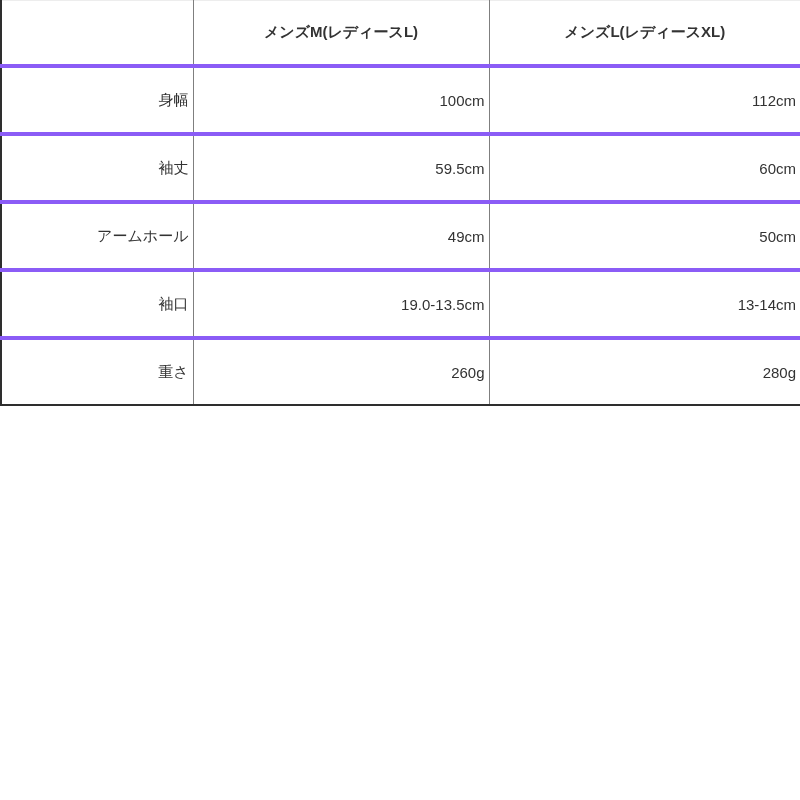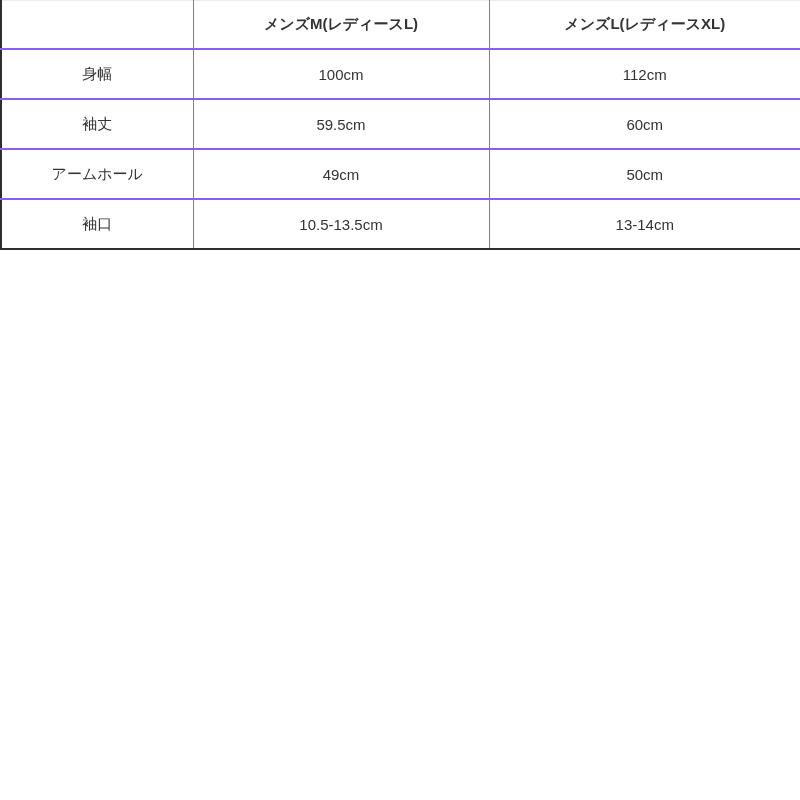--- a/index.html
+++ b/index.html
@@ -28,32 +28,33 @@
     border-bottom: 2px solid #2e2e2e;
     border-top: 1px solid #ededed;
   }
   col.c1 { width: 192px; }
   col.c2 { width: 296px; }
   col.c3 { width: 312px; }
   .size-table th,
   .size-table td {
     text-align: center;
     vertical-align: middle;
-    padding: 0 4px;
+    padding: 8px 4px;
     overflow: hidden;
     white-space: nowrap;
   }
   .size-table thead th {
     height: 47px;
     font-weight: bold;
   }
   .size-table tbody td {
     height: 48px;
     font-weight: normal;
-    border-top: 2px solid #8b5cf6;
+    border-top: 4px solid #8b5cf6;
+    text-align: right;
   }
   
   .size-table th + th,
   .size-table td + td {
     border-left: 1px solid #7f7f7f;
   }
 </style>
 </head>
 <body>
 
@@ -82,18 +83,23 @@
         <td>59.5cm</td>
         <td>60cm</td>
       </tr>
       <tr>
         <td>アームホール</td>
         <td>49cm</td>
         <td>50cm</td>
       </tr>
       <tr>
         <td>袖口</td>
-        <td>10.5-13.5cm</td>
+        <td>19.0-13.5cm</td>
         <td>13-14cm</td>
+      </tr>
+      <tr>
+        <td>重さ</td>
+        <td>260g</td>
+        <td>280g</td>
       </tr>
     </tbody>
   </table>
 </div>
 
 </body></html>

